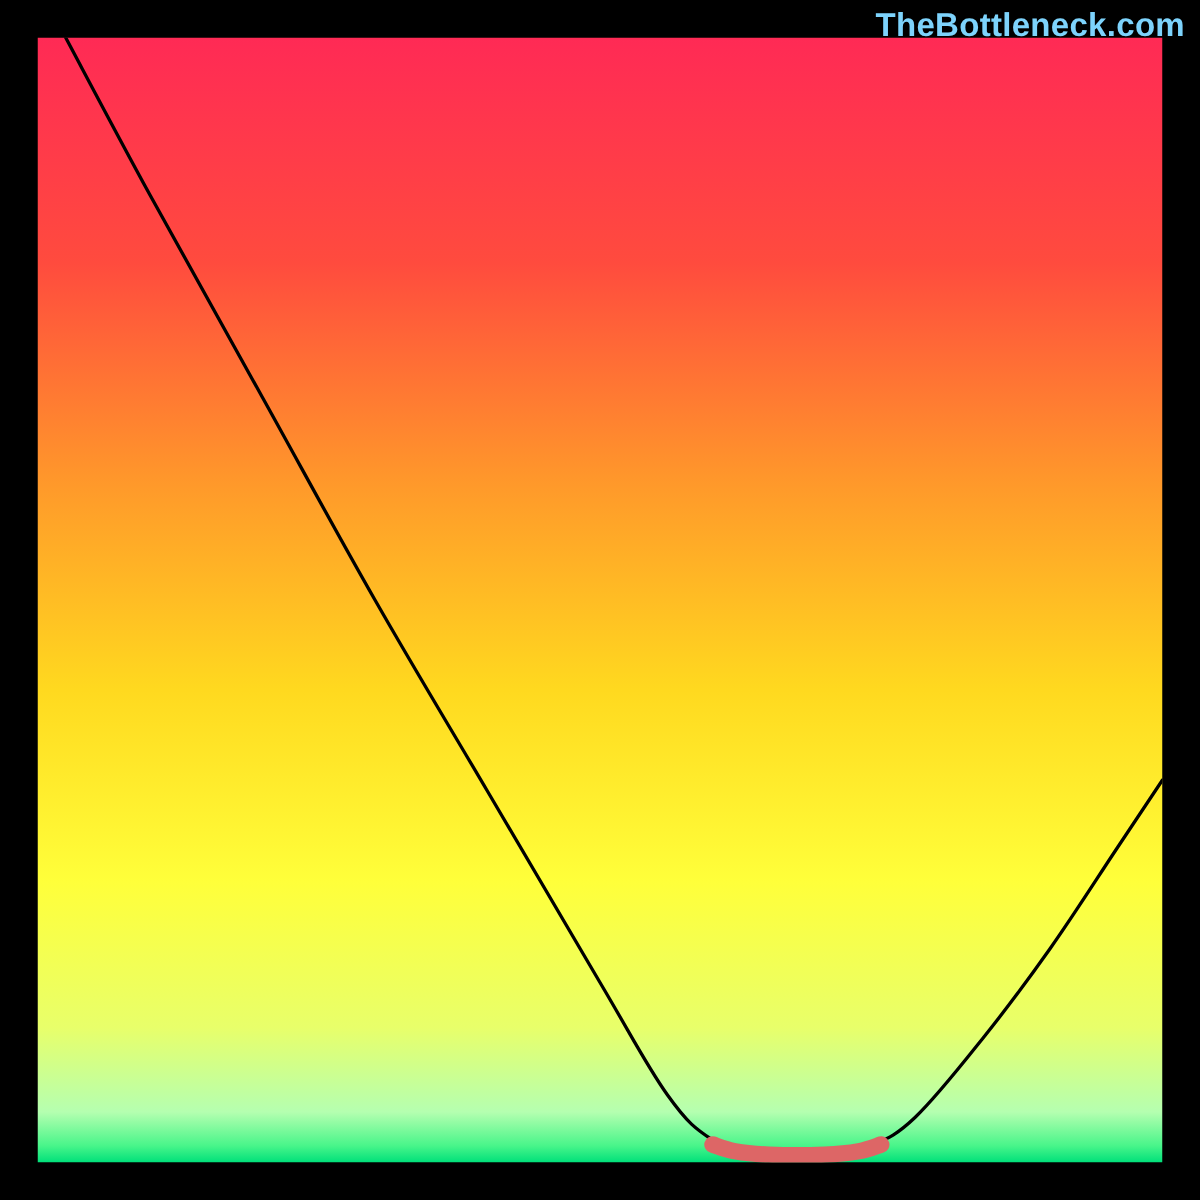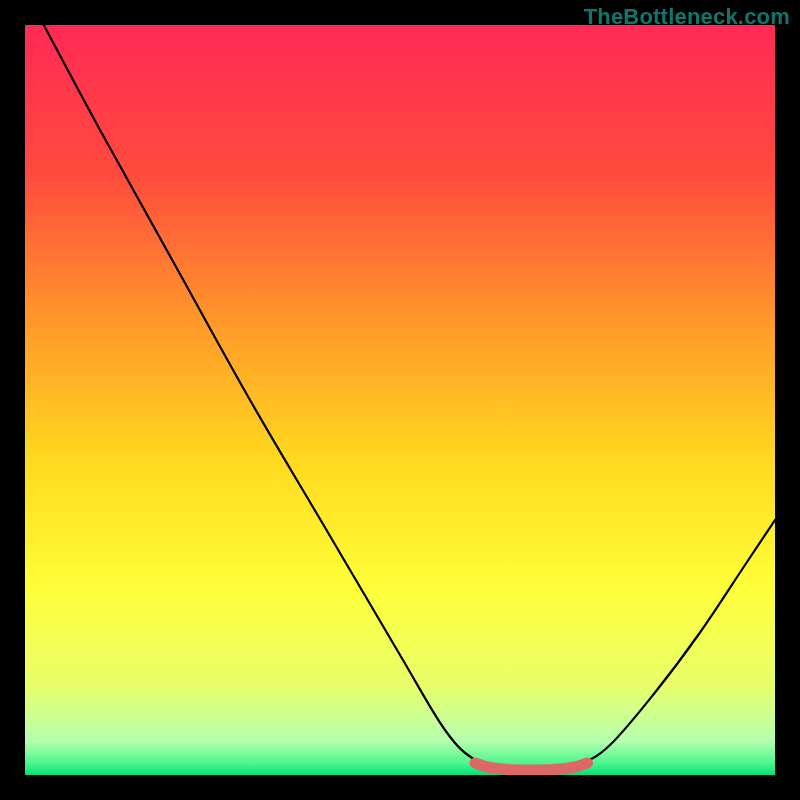--- a/index.html
+++ b/index.html
@@ -18,21 +18,21 @@
     width: 800px;
     height: 800px;
     background: #000;
   }
   .watermark {
     position: absolute;
     top: 4px;
     right: 10px;
     font-size: 22px;
     font-weight: 600;
-    color: #0f766e;
+    color: #7dd3fc;
     letter-spacing: 0.2px;
     z-index: 5;
     text-align: right;
   }
   .plot-wrap {
     position: absolute;
     left: 25px;
     top: 25px;
     width: 750px;
     height: 750px;

